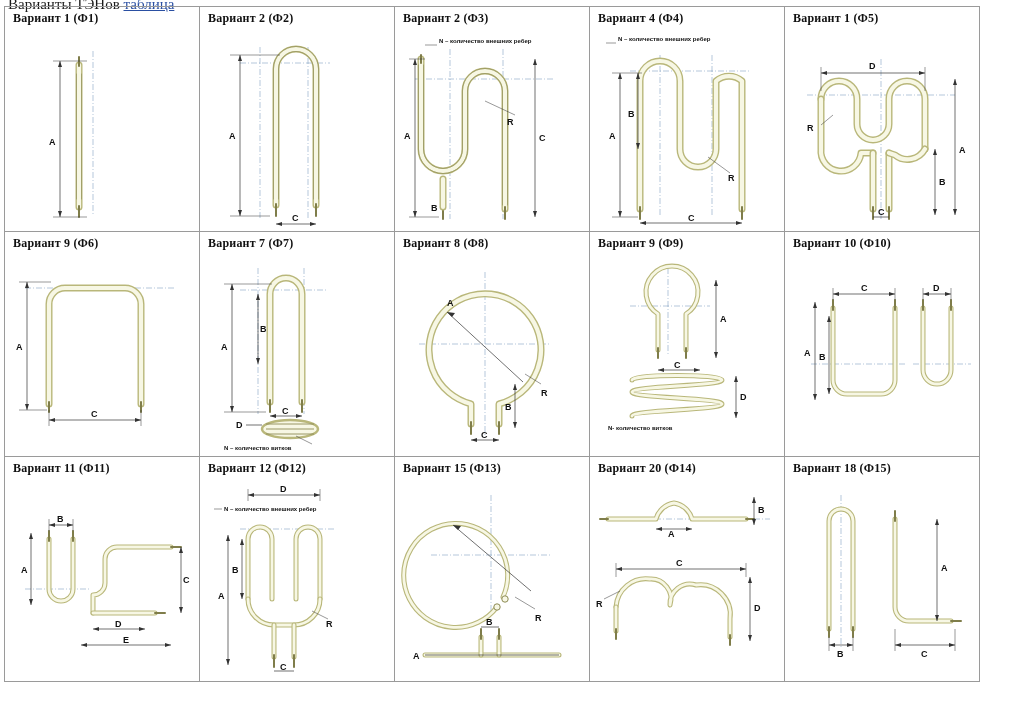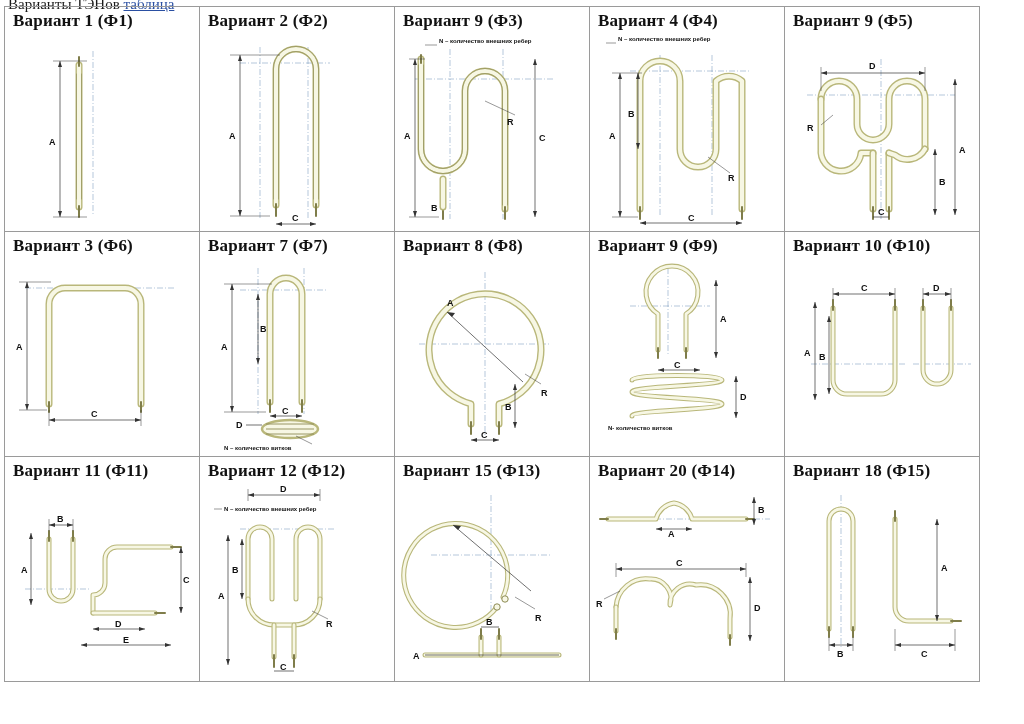--- a/index.html
+++ b/index.html
@@ -2,21 +2,21 @@
 <html><head>
 <meta charset="utf-8">
 <style>
   html,body{margin:0;padding:0;background:#ffffff;}
   body{width:1024px;height:724px;font-family:"Liberation Serif",serif;color:#111;overflow:hidden;}
   #sheet{position:relative;width:1024px;height:724px;}
   .toptext{position:absolute;top:-4px;left:8px;font-size:15px;color:#1a1a1a;}
   .toptext .u{color:#2a4fa2;text-decoration:underline;}
   table.grid{border-collapse:collapse;position:absolute;top:6px;left:4px;width:972px;height:672px;table-layout:fixed;}
   table.grid td{border:1px solid #9a9a9a;vertical-align:top;padding:0;position:relative;width:194px;height:224px;}
-  .cap{font-size:17px;font-weight:bold;padding:4px 0 0 8px;font-family:"Liberation Serif",serif;color:#111;letter-spacing:.2px;}
+  .cap{font-size:12px;font-weight:bold;padding:4px 0 0 8px;font-family:"Liberation Serif",serif;color:#111;letter-spacing:.2px;}
   .art{position:absolute;left:0;top:22px;width:100%;height:200px;}
   svg{display:block;width:100%;height:100%;}
   .lbl{font-family:"Liberation Sans",sans-serif;font-size:9px;font-weight:bold;fill:#111;}
   .lbl-sm{font-family:"Liberation Sans",sans-serif;font-size:6px;font-weight:bold;fill:#111;}
   .dim{stroke:#333;stroke-width:.7;fill:none;}
   .ext{stroke:#333;stroke-width:.5;fill:none;}
   .cl{stroke:#6a8fb5;stroke-width:.5;fill:none;stroke-dasharray:6 2 1 2;}
   .tube{fill:none;stroke:#b9b77a;stroke-width:7;stroke-linecap:round;stroke-linejoin:round;}
   .tube-in{fill:none;stroke:#f7f7e4;stroke-width:4.2;stroke-linecap:round;stroke-linejoin:round;}
   .tube-c{fill:none;stroke:#8d8b55;stroke-width:.6;stroke-linecap:round;stroke-linejoin:round;}
@@ -80,21 +80,21 @@
           <text class="lbl" x="29" y="110">A</text>
           <line class="dim" x1="76" y1="195" x2="116" y2="195"></line>
           <path class="arrowdot" d="M76 195 l6 -2 l0 4 z"></path>
                 <path class="arrowdot" d="M116 195 l-6 -2 l0 4 z"></path>
           <text class="lbl" x="92" y="192">C</text>
         </svg>
         </div>
       </td>
 
       <td>
-        <div class="cap">Вариант 9 (Ф3)</div>
+        <div class="cap">Вариант 2 (Ф3)</div>
         <div class="art">
         <svg viewBox="0 0 194 200">
           <text class="lbl-sm" x="44" y="14">N – количество внешних ребер</text>
           <line class="ext" x1="30" y1="16" x2="42" y2="16"></line>
           <line class="cl" x1="20" y1="50" x2="160" y2="50"></line>
           <line class="cl" x1="55" y1="20" x2="55" y2="190"></line>
           <line class="cl" x1="108" y1="20" x2="108" y2="190"></line>
           <path class="tube" d="M26 30 L26 46 M26 46 L26 120 A22 22 0 0 0 70 120 L70 62 A20 20 0 0 1 110 62 L110 180"></path>
           <path class="tube-in" d="M26 30 L26 46 M26 46 L26 120 A22 22 0 0 0 70 120 L70 62 A20 20 0 0 1 110 62 L110 180"></path>
           <path class="tube-c" d="M23.5 36 L23.5 120 A24.5 24.5 0 0 0 72.5 120 L72.5 62 A17.5 17.5 0 0 1 107.5 62 L107.5 176 M28.5 36 L28.5 120 A19.5 19.5 0 0 0 67.5 120 L67.5 62 A22.5 22.5 0 0 1 112.5 62 L112.5 176"></path>
@@ -147,21 +147,21 @@
           <path class="arrowdot" d="M50 194 l6 -2 l0 4 z"></path>
                 <path class="arrowdot" d="M152 194 l-6 -2 l0 4 z"></path>
           <text class="lbl" x="98" y="192">C</text>
           <line class="ext" x1="118" y1="128" x2="140" y2="144"></line>
           <text class="lbl" x="138" y="152">R</text>
         </svg>
         </div>
       </td>
 
       <td>
-        <div class="cap">Вариант 9 (Ф5)</div>
+        <div class="cap">Вариант 1 (Ф5)</div>
         <div class="art">
         <svg viewBox="0 0 194 200">
           <line class="cl" x1="22" y1="66" x2="170" y2="66"></line>
           <line class="cl" x1="96" y1="30" x2="96" y2="190"></line>
           <path class="tube" d="M36 70 A18 18 0 0 1 72 70 L72 95 A16 16 0 0 0 104 95 L104 70 A18 18 0 0 1 140 70 L140 120"></path>
           <path class="tube-in" d="M36 70 A18 18 0 0 1 72 70 L72 95 A16 16 0 0 0 104 95 L104 70 A18 18 0 0 1 140 70 L140 120"></path>
           <path class="tube" d="M36 70 L36 120 A20 20 0 0 0 76 124 L88 124"></path>
           <path class="tube-in" d="M36 70 L36 120 A20 20 0 0 0 76 124 L88 124"></path>
           <path class="tube" d="M88 124 L88 180 M104 124 L104 180"></path>
           <path class="tube-in" d="M88 124 L88 180 M104 124 L104 180"></path>
@@ -188,21 +188,21 @@
           <line class="ext" x1="48" y1="86" x2="36" y2="96"></line>
           <text class="lbl" x="22" y="102">R</text>
         </svg>
         </div>
       </td>
     </tr>
 
     <tr>
 
       <td>
-        <div class="cap">Вариант 3 (Ф6)</div>
+        <div class="cap">Вариант 9 (Ф6)</div>
         <div class="art">
         <svg viewBox="0 0 194 200">
           <line class="cl" x1="20" y1="34" x2="170" y2="34"></line>
           <path class="tube" d="M44 150 L44 50 A16 16 0 0 1 60 34 L120 34 A16 16 0 0 1 136 50 L136 150"></path>
           <path class="tube-in" d="M44 150 L44 50 A16 16 0 0 1 60 34 L120 34 A16 16 0 0 1 136 50 L136 150"></path>
           <line class="pin" x1="44" y1="148" x2="44" y2="158"></line>
           <line class="pin" x1="136" y1="148" x2="136" y2="158"></line>
           <line class="ext" x1="14" y1="28" x2="46" y2="28"></line>
           <line class="ext" x1="14" y1="156" x2="42" y2="156"></line>
           <line class="dim" x1="22" y1="28" x2="22" y2="156"></line>

